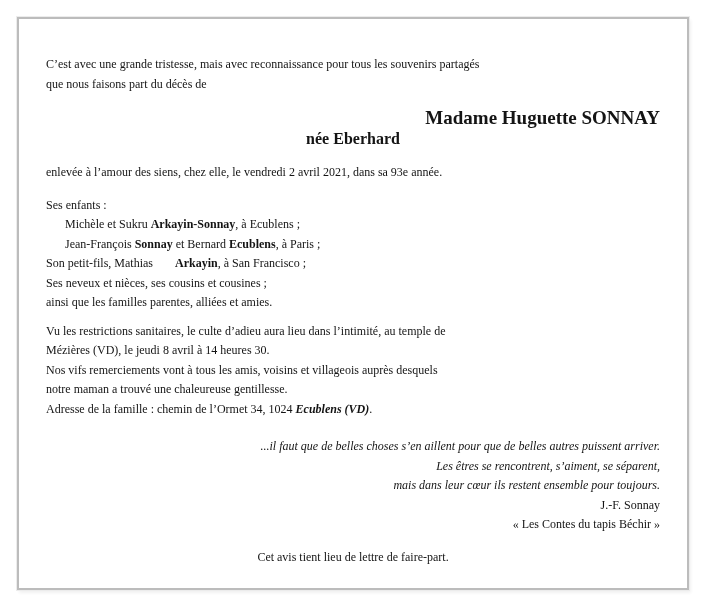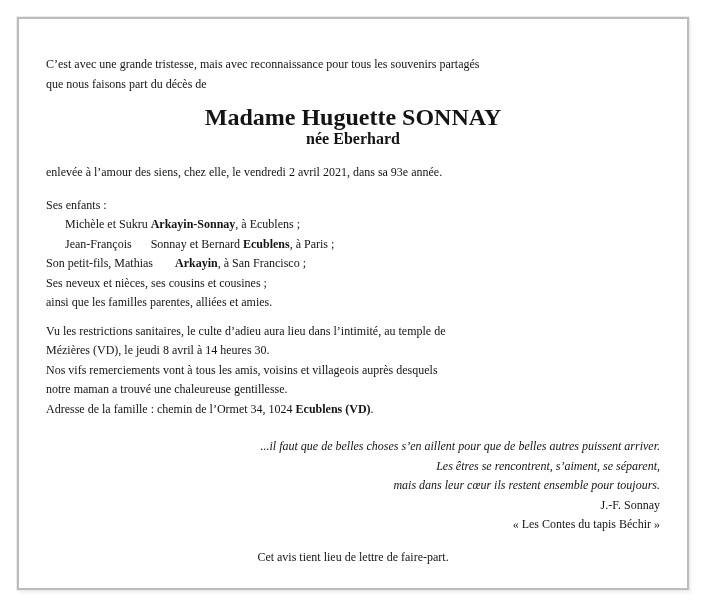--- a/index.html
+++ b/index.html
@@ -34,24 +34,25 @@
     white-space: nowrap;
   }
   .block { margin: 0; }
   .intro        { margin-bottom: 12px; }
   .title-block  { margin-bottom: 15px; text-align: center; }
   .death-notice { margin-bottom: 13px; }
   .family       { margin-bottom: 9px; }
   .info         { margin-bottom: 18px; }
   .quote        { margin-bottom: 13px; }
   .title {
-    font-size: 24px;
+    font-size: 19px;
     font-weight: bold;
     line-height: 23px;
     white-space: nowrap;
+    text-align: right;
   }
   .subtitle {
     font-size: 16px;
     font-weight: bold;
     line-height: 19px;
     white-space: nowrap;
   }
   .indented { padding-left: 19px; }
   .quote .line { text-align: right; }
   .quote .italic { font-style: italic; }
@@ -72,32 +73,32 @@
     <div class="subtitle">née Eberhard</div>
   </div>
 
   <div class="block death-notice">
     <div class="line">enlevée à l’amour des siens, chez elle, le vendredi 2 avril 2021, dans sa 93e année.</div>
   </div>
 
   <div class="block family">
     <div class="line"><span>Ses enfants :</span></div>
     <div class="line indented"><span>Michèle et Sukru </span><span style="font-weight: bold;">Arkayin-Sonnay</span><span>, à Ecublens ;</span></div>
-    <div class="line indented"><span>Jean-François </span><span style="font-weight: normal; margin-left: 16px;">Sonnay</span><span> et Bernard </span><span style="font-weight: bold;">Ecublens</span><span>, à Paris ;</span></div>
+    <div class="line indented"><span>Jean-François </span><span style="font-weight: bold;">Sonnay</span><span> et Bernard </span><span style="font-weight: bold;">Ecublens</span><span>, à Paris ;</span></div>
     <div class="line"><span>Son petit-fils, Mathias </span><span style="font-weight: bold; margin-left: 19px;">Arkayin</span><span>, à San Francisco ;</span></div>
     <div class="line"><span>Ses neveux et nièces, ses cousins et cousines ;</span></div>
     <div class="line"><span>ainsi que les familles parentes, alliées et amies.</span></div>
   </div>
 
   <div class="block info">
     <div class="line"><span>Vu les restrictions sanitaires, le culte d’adieu aura lieu dans l’intimité, au temple de</span></div>
     <div class="line"><span>Mézières (VD), le jeudi 8 avril à 14 heures 30.</span></div>
     <div class="line"><span>Nos vifs remerciements vont à tous les amis, voisins et villageois auprès desquels</span></div>
     <div class="line"><span>notre maman a trouvé une chaleureuse gentillesse.</span></div>
-    <div class="line"><span>Adresse de la famille : chemin de l’Ormet 34, 1024 </span><span style="font-weight: bold;">Ecublens (VD)</span><span>.</span></div>
+    <div class="line"><span>Adresse de la famille : chemin de l’Ormet 34, 1024 </span><span style="font-weight: bold; font-style: italic;">Ecublens (VD)</span><span>.</span></div>
   </div>
 
   <div class="block quote">
     <div class="line italic">...il faut que de belles choses s’en aillent pour que de belles autres puissent arriver.</div>
     <div class="line italic">Les êtres se rencontrent, s’aiment, se séparent,</div>
     <div class="line italic">mais dans leur cœur ils restent ensemble pour toujours.</div>
     <div class="line">J.-F. Sonnay</div>
     <div class="line">« Les Contes du tapis Béchir »</div>
   </div>
 

